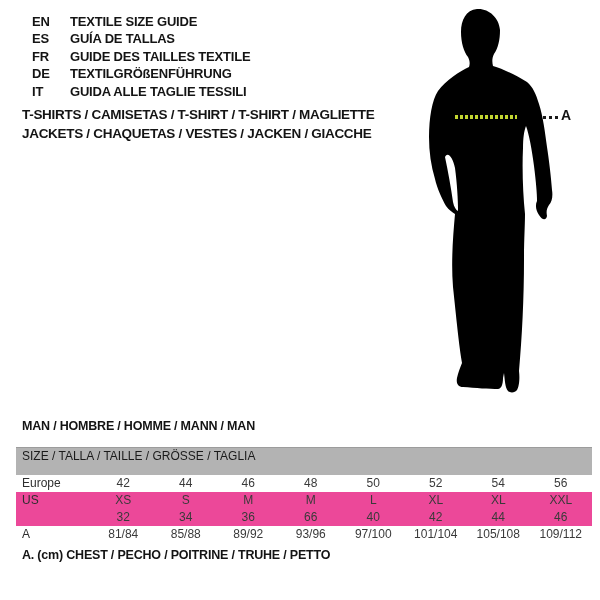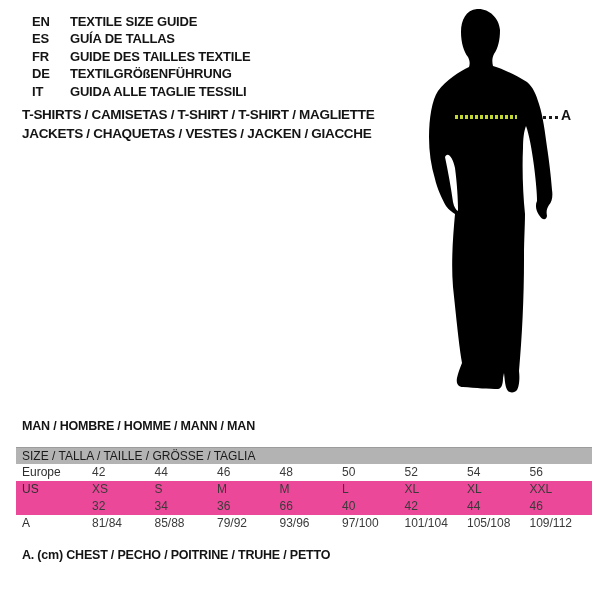--- a/index.html
+++ b/index.html
@@ -17,26 +17,26 @@
   .figure-svg{position:absolute;left:415px;top:0px;width:160px;height:410px;}
   .dash-yellow{position:absolute;left:455px;top:115px;width:62px;height:3.5px;
     background:repeating-linear-gradient(90deg,#c3d631 0 3px,transparent 3px 5px);}
   .dash-black{position:absolute;left:543px;top:116px;width:16px;height:2.5px;
     background:repeating-linear-gradient(90deg,#1a1a1a 0 3px,transparent 3px 6px);}
   .measure-a{position:absolute;left:561px;top:107px;font-weight:700;font-size:14px;}
   
   .section-title{position:absolute;left:22px;top:419px;font-weight:700;font-size:12.5px;letter-spacing:-0.2px;}
   
   .size-table{position:absolute;left:16px;top:447px;width:576px;font-size:12px;}
-  .t-header{box-sizing:border-box;height:17px;line-height:16px;background:#b3b3b3;border-top:1px solid #9c9c9c;
+  .t-header{box-sizing:border-box;height:28px;line-height:16px;background:#b3b3b3;border-top:1px solid #9c9c9c;
     padding-left:6px;color:#1b1b1b;font-weight:400;}
   .t-row{display:flex;height:17px;line-height:17px;color:#3a3a3a;font-weight:400;}
   .t-row.shaded{background:#ec4899;}
   .t-label{width:70px;padding-left:6px;color:#2e2e2e;}
-  .t-cell{flex:1 1 0;}
+  .t-cell{flex:1 1 0;text-align:center;}
   
   .footnote{position:absolute;left:22px;top:548px;font-weight:700;font-size:12.5px;letter-spacing:-0.2px;}
 </style>
 </head>
 <body>
 
 <div id="canvas">
 
   <div class="lang-block">
     <div class="lang-row">
@@ -155,21 +155,21 @@
       <span class="t-cell">40</span>
       <span class="t-cell">42</span>
       <span class="t-cell">44</span>
       <span class="t-cell">46</span>
     </div>
 
     <div class="t-row">
       <span class="t-label">A</span>
       <span class="t-cell">81/84</span>
       <span class="t-cell">85/88</span>
-      <span class="t-cell">79/92</span>
+      <span class="t-cell">89/92</span>
       <span class="t-cell">93/96</span>
       <span class="t-cell">97/100</span>
       <span class="t-cell">101/104</span>
       <span class="t-cell">105/108</span>
       <span class="t-cell">109/112</span>
     </div>
   </div>
 
   <div class="footnote">A. (cm) CHEST / PECHO / POITRINE / TRUHE / PETTO</div>
 

